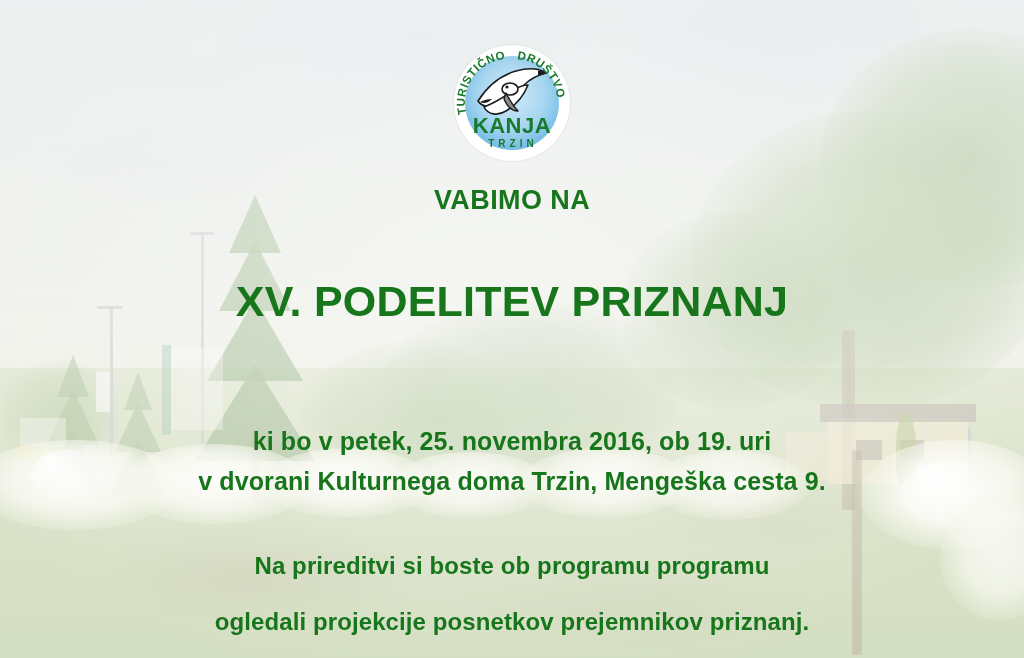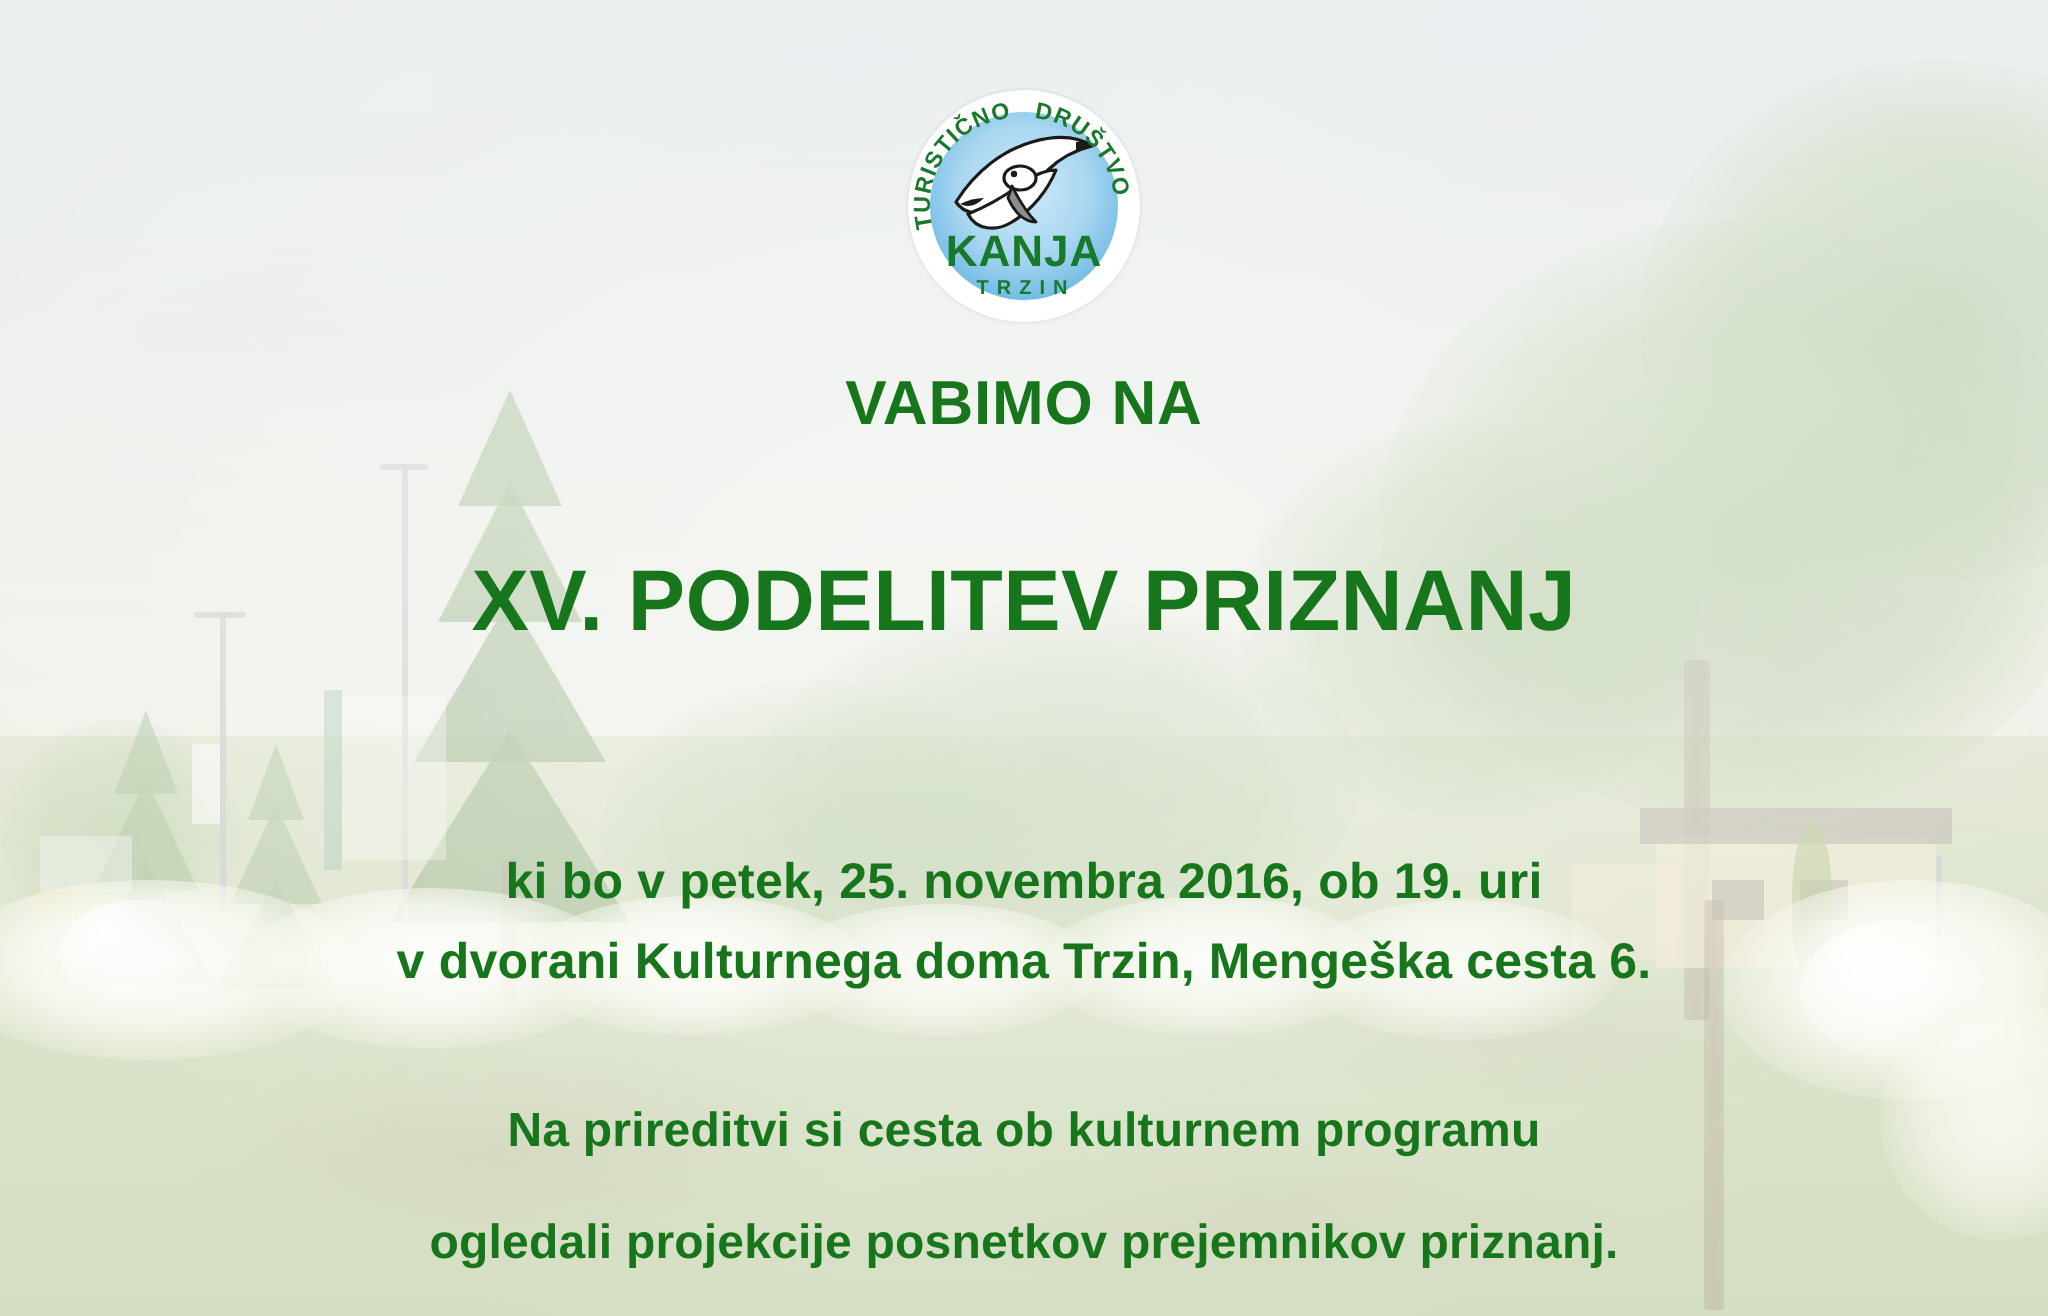--- a/index.html
+++ b/index.html
@@ -247,21 +247,21 @@
   .txt {
     position: absolute;
     left: 0; right: 0;
     color: #17761b;
     font-weight: bold;
     white-space: nowrap;
     line-height: 1.12;
   }
   .invite {
     top: 185px;
-    font-size: 31px;
+    font-size: 27px;
     letter-spacing: .4px;
   }
   .headline {
     top: 277px;
     font-size: 43px;
     letter-spacing: .2px;
   }
   .headline .ln { display: block; }
   .headline .ln2 { margin-top: 12px; }
 
@@ -405,22 +405,22 @@
     </div>
 
     <div class="txt invite">VABIMO NA</div>
 
     <div class="txt headline">
       <span class="ln ln1">XV. PODELITEV PRIZNANJ</span>
     </div>
 
     <div class="txt when">
       <span class="ln ln1">ki bo v petek, 25. novembra 2016, ob 19. uri</span>
-      <span class="ln ln2">v dvorani Kulturnega doma Trzin, Mengeška cesta 6.</span>
+      <span class="ln ln2">v dvorani Kulturnega doma Trzin, Mengeška cesta 9.</span>
     </div>
 
     <div class="txt program">
-      <span class="ln ln1">Na prireditvi si cesta ob kulturnem programu</span>
+      <span class="ln ln1">Na prireditvi si boste ob programu programu</span>
       <span class="ln ln2">ogledali projekcije posnetkov prejemnikov priznanj.</span>
     </div>
 
   </div>
 </div>
 
 </body></html>

